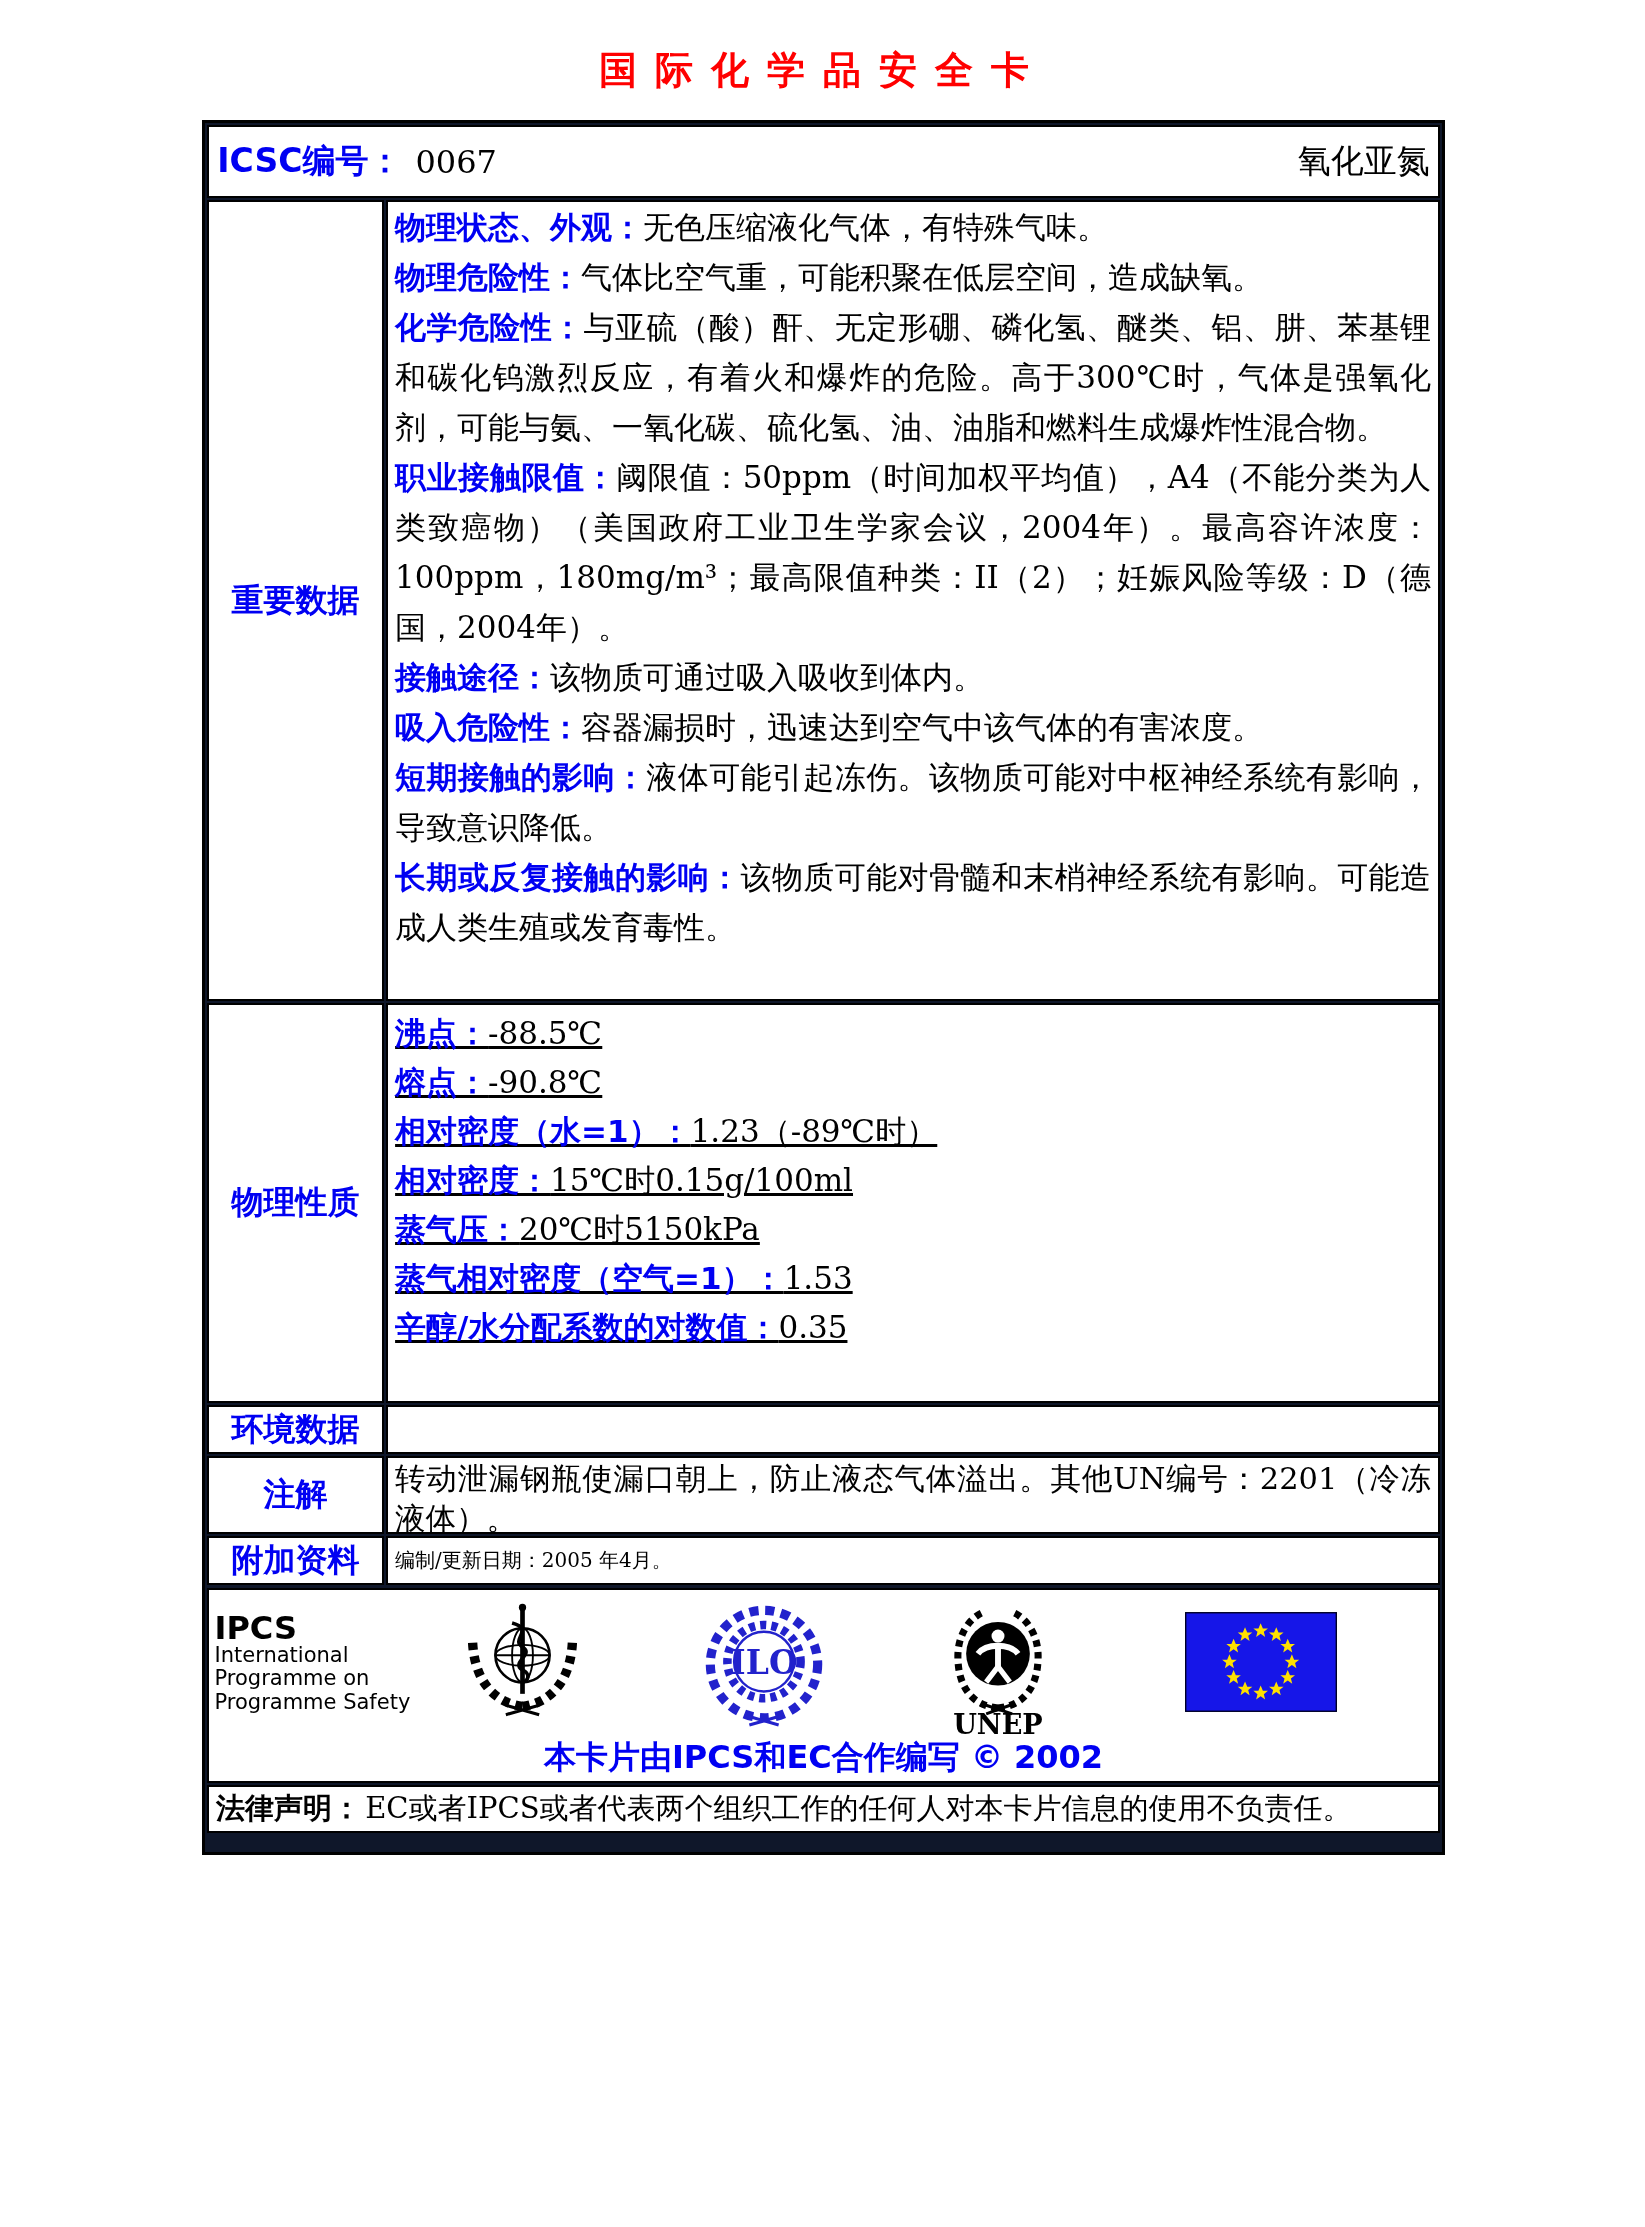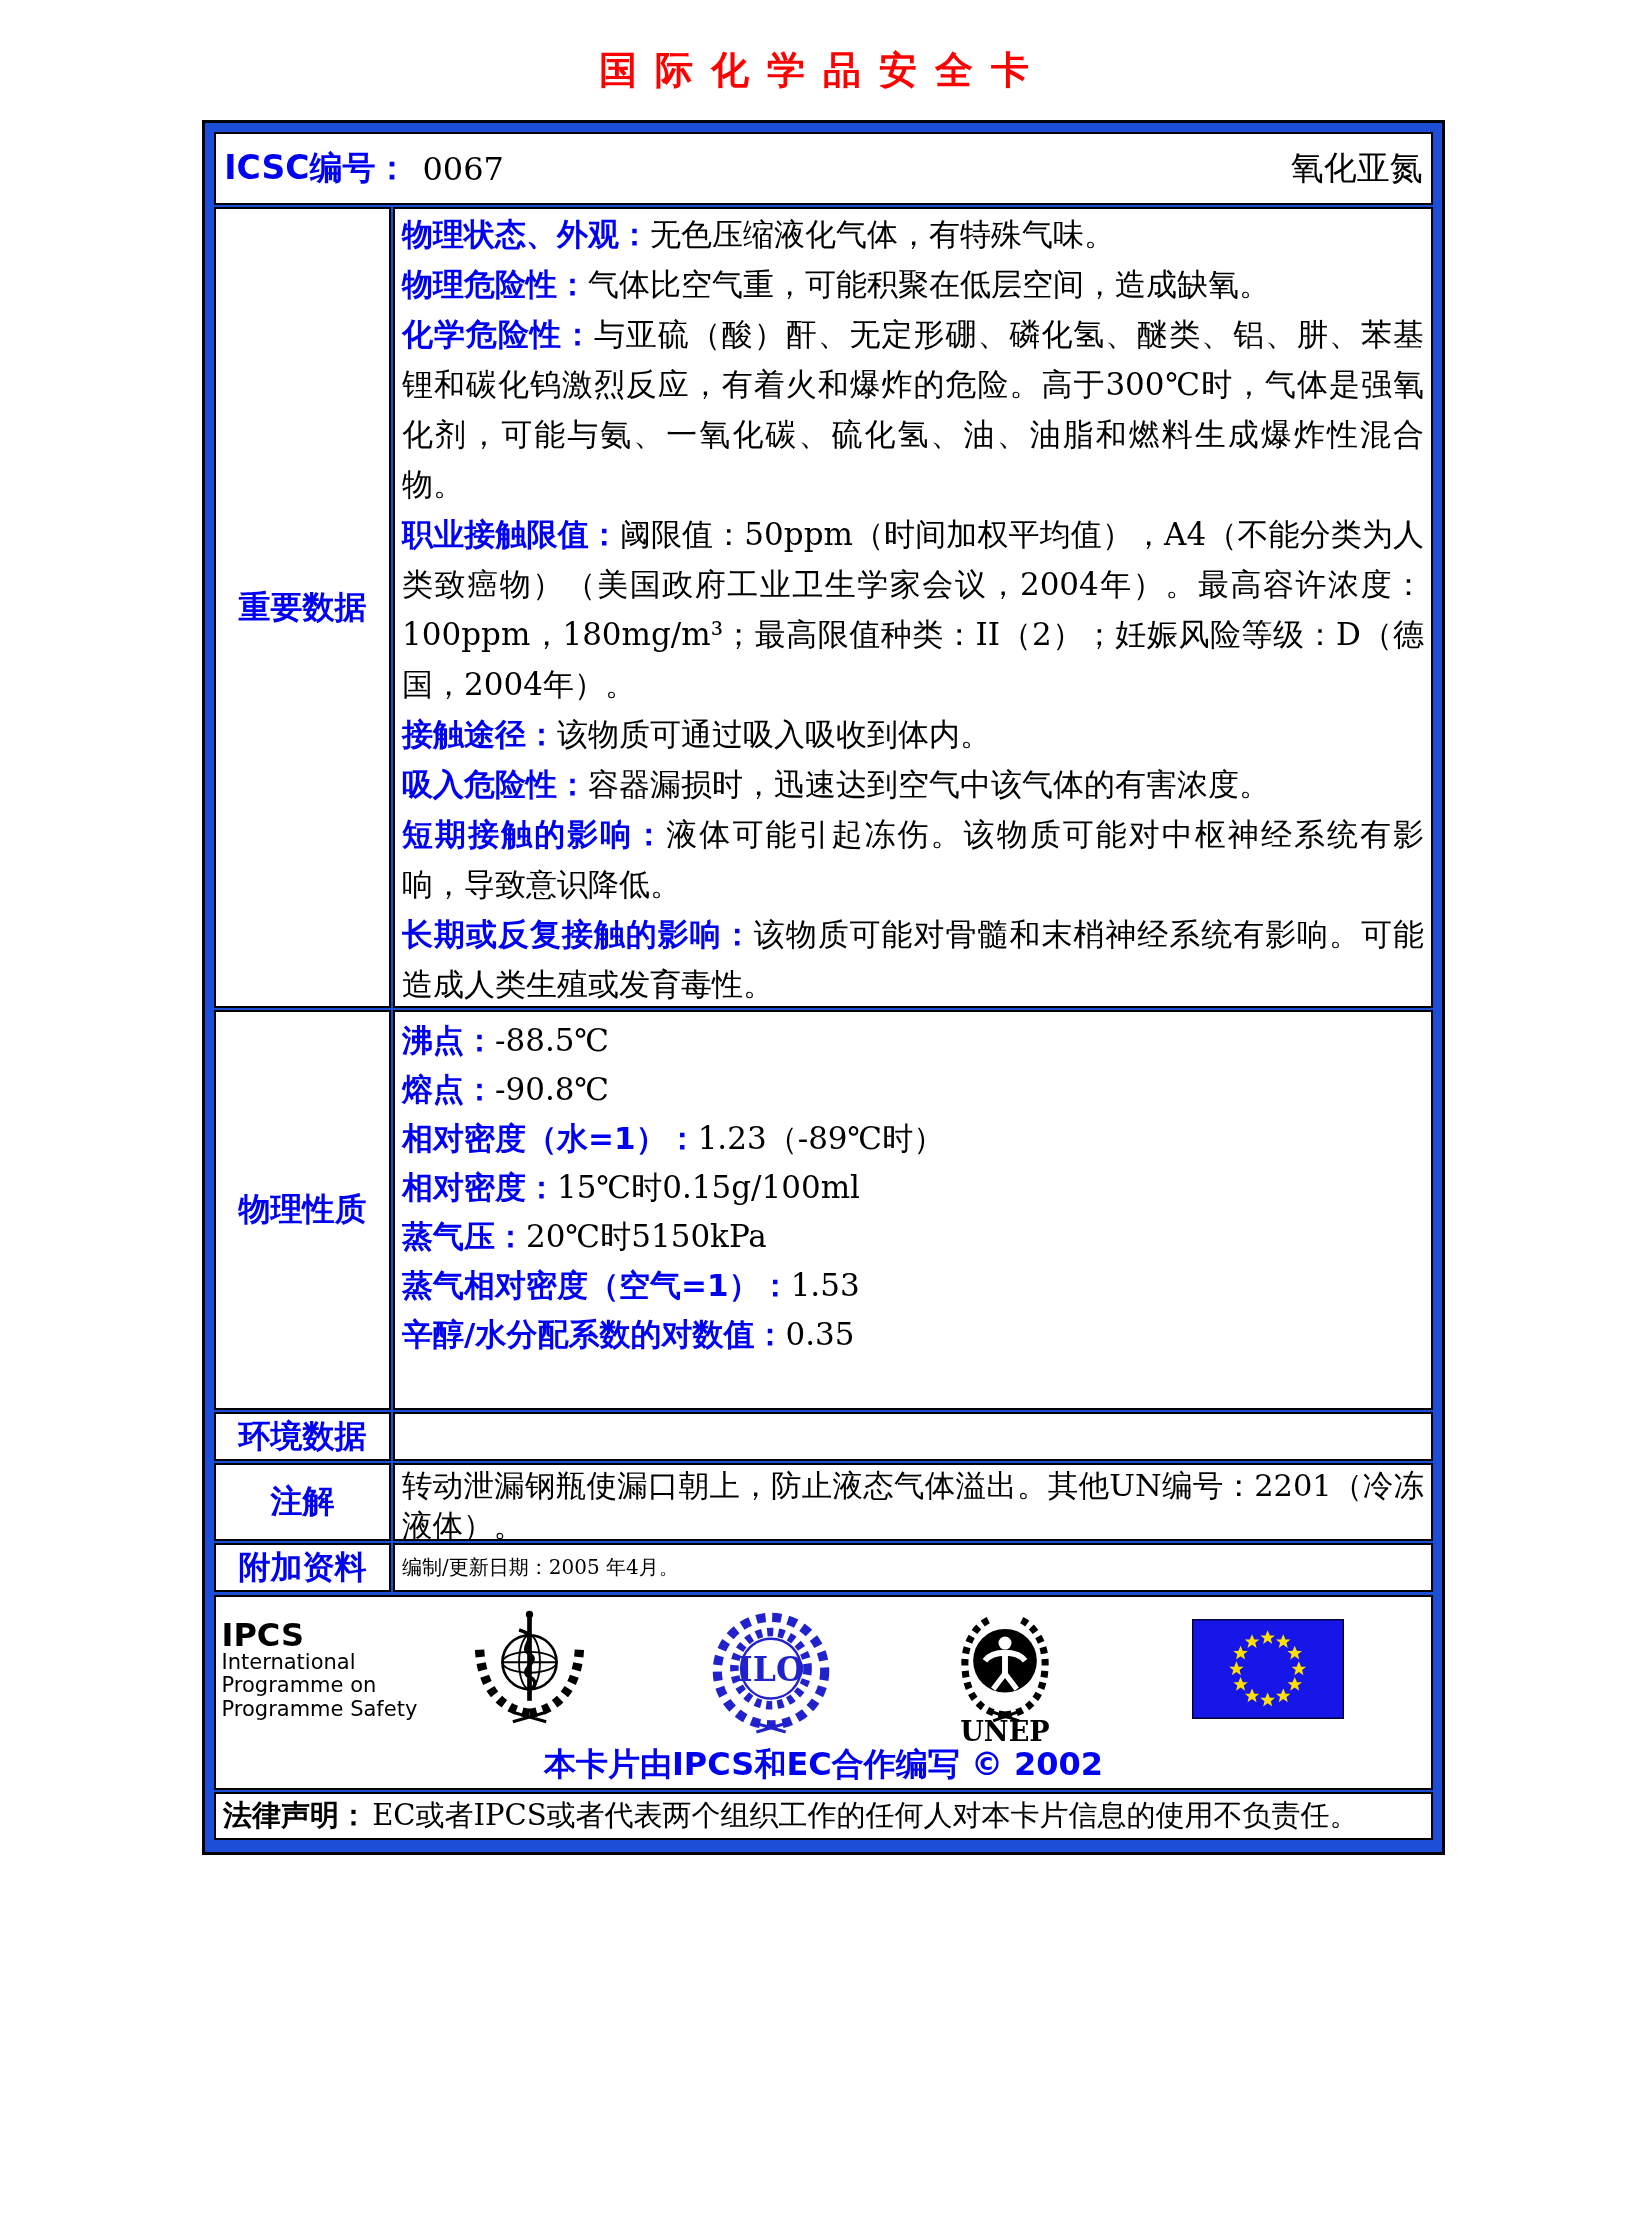--- a/index.html
+++ b/index.html
@@ -16,21 +16,21 @@
     font-family:"DejaVu Serif","Liberation Serif",serif;color:#000;
   }
   .page-title{
     position:absolute;top:40px;left:0;width:100%;text-align:center;
     font-family:"DejaVu Sans","Liberation Sans",sans-serif;
     font-weight:bold;font-size:38px;line-height:61px;color:var(--red);
     letter-spacing:18px;white-space:nowrap;
   }
   .card{
     position:absolute;left:202px;top:120px;width:1243px;height:1735px;
-    border:3.5px solid #000;padding:9px;background:#1d4ed8;
+    border:3.5px solid #000;padding:2px;background:#0f172a;
     display:flex;flex-direction:column;gap:2.1px;
   }
   .row{display:flex;gap:2.1px;}
   .cell{border:2.1px solid #000;background:#fff;min-width:0;overflow:hidden;}
   .full{flex:1;}
   .label-cell{
     flex:0 0 177px;display:flex;align-items:center;justify-content:center;
     font-family:"DejaVu Sans","Liberation Sans",sans-serif;font-weight:bold;
     color:var(--blue);font-size:32px;text-align:center;
   }
@@ -55,21 +55,21 @@
   .chem-name{font-size:33px;}
   
   .para{
     margin:0;font-size:31px;line-height:50px;text-align:justify;
   }
   .para .lbl{
     font-family:"DejaVu Sans","Liberation Sans",sans-serif;font-weight:bold;color:var(--blue);
   }
   
   .props{padding-top:4.2px;}
-  .pp-line{margin:0;font-size:31px;line-height:49px;white-space:nowrap;}
+  .pp-line{margin:0;font-size:31px;line-height:49px;white-space:nowrap;text-decoration:underline;}
   .pp-line .lbl{
     font-family:"DejaVu Sans","Liberation Sans",sans-serif;font-weight:bold;color:var(--blue);
   }
   
   .note-cell{font-size:30.5px;line-height:40px;padding-top:0.7px;text-align:justify;}
   
   .addl-cell{display:flex;align-items:center;font-size:20px;}
   
   .logos-cell{position:relative;}
   .ipcs-block{

